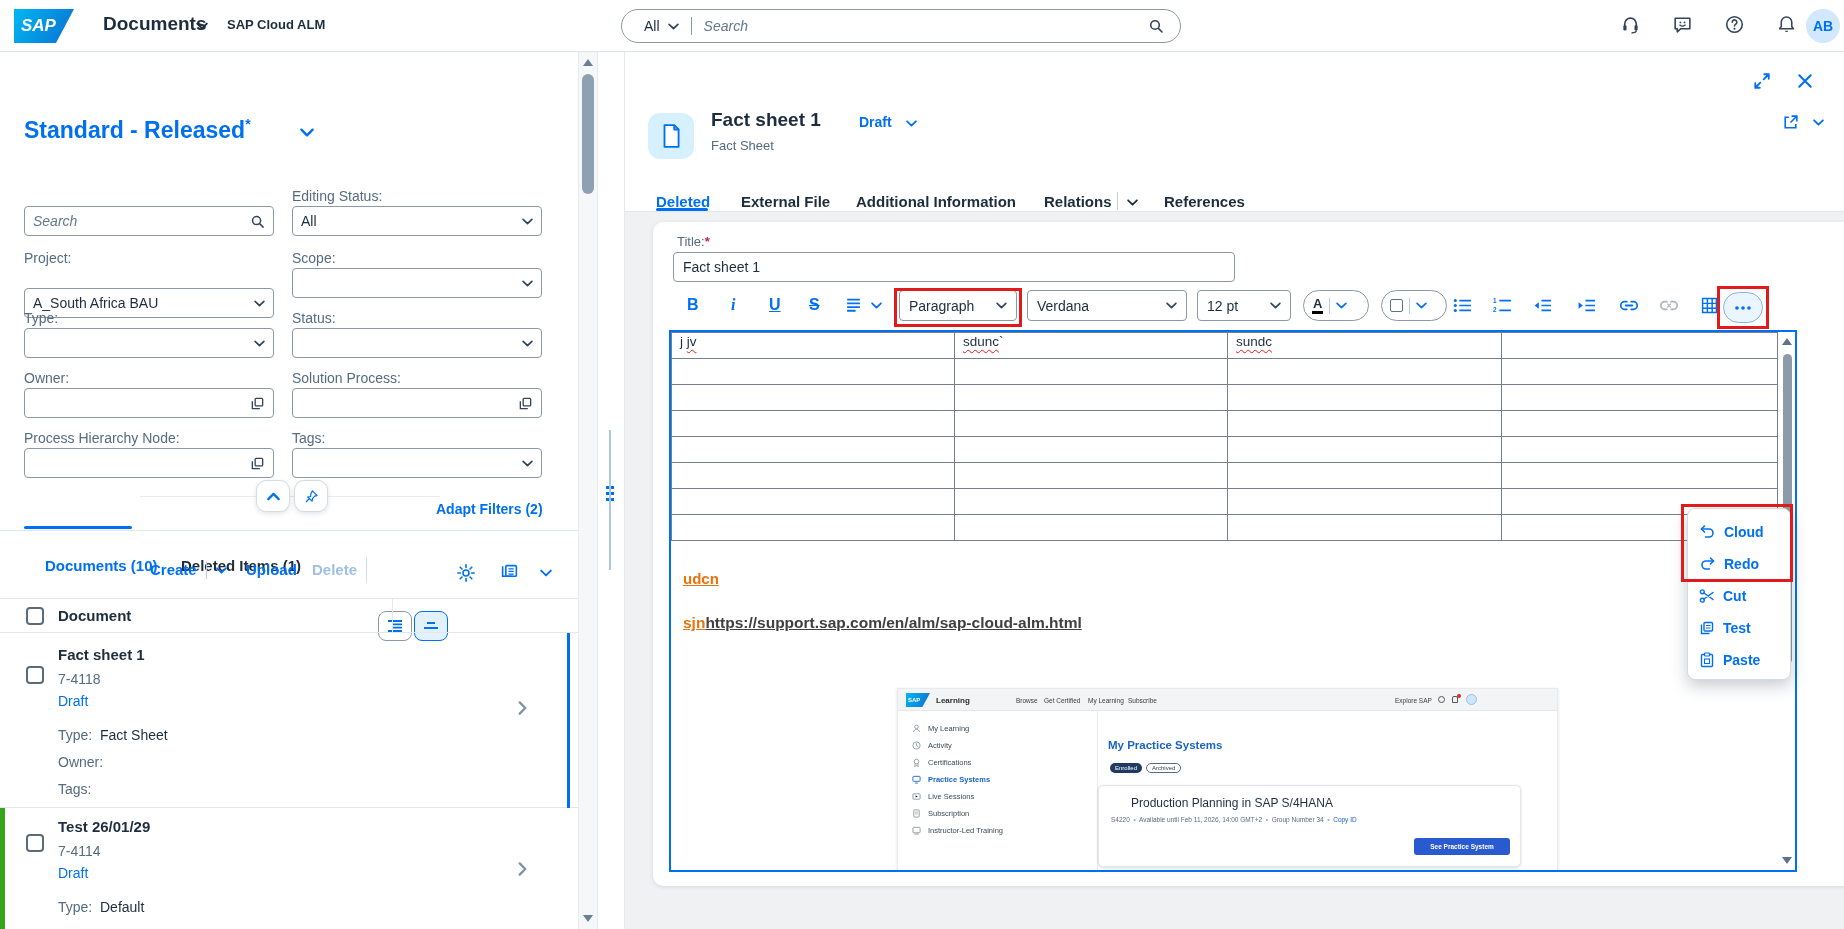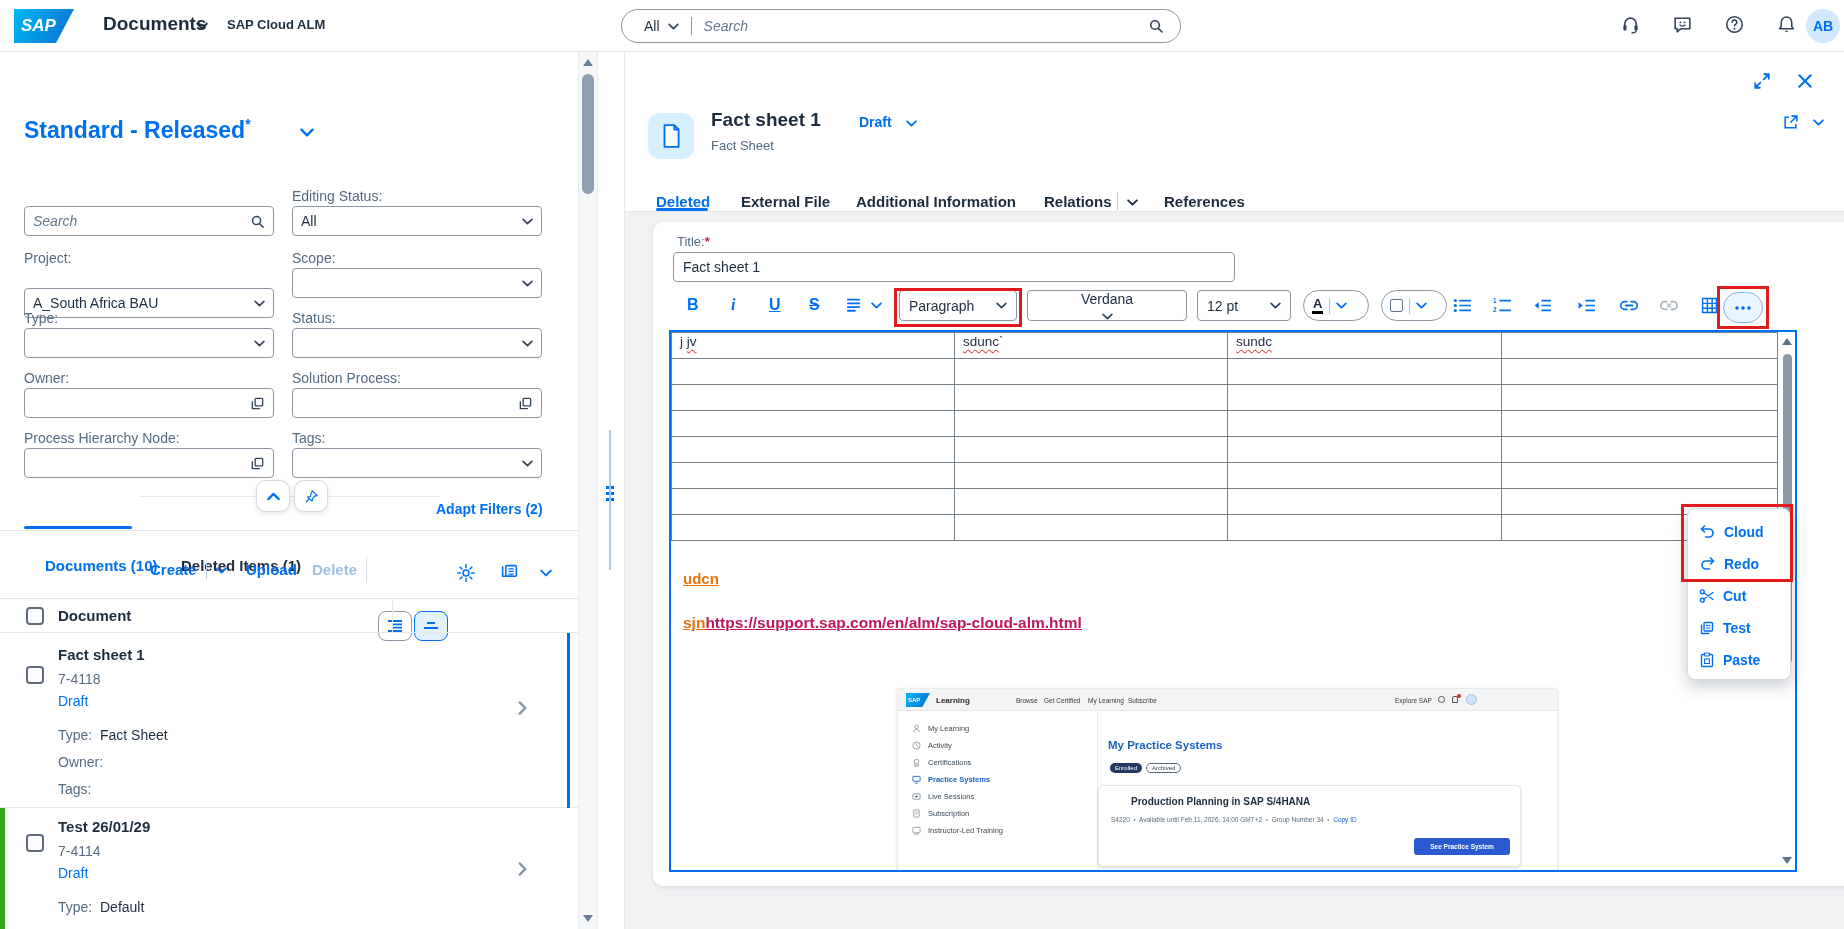--- a/index.html
+++ b/index.html
@@ -439,21 +439,21 @@
 
       <div class="sel" style="left:246px;width:118px;">
         <span>Paragraph</span>
           <span style="flex:1;"></span>
         <span class="ic" style="color:#32435a;">
             <svg width="11" height="7" viewBox="0 0 10 6">
               <path d="M1 1l4 4 4-4" fill="none" stroke="currentColor" stroke-width="1.5" stroke-linecap="round" stroke-linejoin="round"></path>
             </svg>
           </span>
       </div>
-      <div class="sel" style="left:374px;width:160px;flex-direction:column;">
+      <div class="sel" style="left:374px;width:160px;">
         <span>Verdana</span>
           <span style="flex:1;"></span>
         <span class="ic" style="color:#32435a;">
             <svg width="11" height="7" viewBox="0 0 10 6">
               <path d="M1 1l4 4 4-4" fill="none" stroke="currentColor" stroke-width="1.5" stroke-linecap="round" stroke-linejoin="round"></path>
             </svg>
           </span>
       </div>
       <div class="sel" style="left:544px;width:94px;">
         <span>12 pt</span>
@@ -592,21 +592,21 @@
                 <td></td>
                 <td></td>
                 <td></td>
                 <td></td>
               </tr>
         </tbody>
           </table>
 
         <a class="elink1">udcn</a>
         <div class="elink2">
-          <span style="color:#e9730c;text-decoration:underline;">sjn</span><span style="color:#be185d;text-decoration:underline;">https://support.sap.com/en/alm/sap-cloud-alm.html</span>
+          <span style="color:#e9730c;text-decoration:underline;">sjn</span><span style="color:#404040;text-decoration:underline;">https://support.sap.com/en/alm/sap-cloud-alm.html</span>
         </div>
 
         <div class="embed">
           <div class="etop">
             <div class="abs" style="left:8px;top:4px;width:24px;height:14px;background:linear-gradient(120deg,#00b8f1,#0a6ed1);clip-path:polygon(0 0,100% 0,68% 100%,0 100%);color:#fff;font-size:6px;font-weight:bold;display:flex;align-items:center;padding-left:2px;">
                 <span>SAP</span>
               </div>
             <div class="abs" style="left:38px;top:7px;font-size:8px;font-weight:700;color:#2a2a2a;">Learning</div>
             <div class="enav" style="left:118px;">Browse</div>
             <div class="enav" style="left:146px;">Get Certified</div>
@@ -666,21 +666,21 @@
                   <rect x="1" y="1.5" width="8" height="6" rx="0.8" fill="none" stroke="currentColor" stroke-width="1"></rect>
                   <path d="M2.5 9h5" stroke="currentColor" stroke-width="1"></path>
                 </svg>
               </span>
             <div class="esitem" style="top:115px;">Instructor-Led Training</div>
           </div>
           <div class="abs" style="left:210px;top:50px;font-size:11.5px;font-weight:700;color:#1a63c6;">My Practice Systems</div>
           <div class="abs" style="left:212px;top:74px;height:10px;padding:0 5px;background:#223a63;border-radius:5px;color:#fff;font-size:6px;display:flex;align-items:center;">Enrolled</div>
           <div class="abs" style="left:248px;top:74px;height:10px;padding:0 5px;border:1px solid #5b6b7c;border-radius:5px;color:#33424f;font-size:6px;display:flex;align-items:center;">Archived</div>
           <div class="ecard">
-            <div class="abs" style="left:12px;top:10px;font-size:10px;font-weight:700;color:#1d2d3e;padding-left:20px;">Production Planning in SAP S/4HANA</div>
+            <div class="abs" style="left:12px;top:10px;font-size:12px;font-weight:400;color:#1d2d3e;padding-left:20px;">Production Planning in SAP S/4HANA</div>
             <div class="abs" style="left:12px;top:30px;font-size:6.5px;color:#5b6b7b;">
               <span>S4220</span>
               <span style="color:#97a2ad;"> &nbsp;•&nbsp; </span>
               <span>Available until Feb 11, 2026, 14:00 GMT+2</span>
               <span style="color:#97a2ad;"> &nbsp;•&nbsp; </span>
               <span>Group Number 34</span>
               <span style="color:#97a2ad;"> &nbsp;•&nbsp; </span>
               <span style="color:#1a63c6;">Copy ID</span>
             </div>
             <div class="abs" style="left:315px;top:52px;width:96px;height:17px;background:#2a5ad0;border-radius:3px;color:#fff;font-size:6.5px;font-weight:700;display:flex;align-items:center;justify-content:center;">See Practice System</div>

